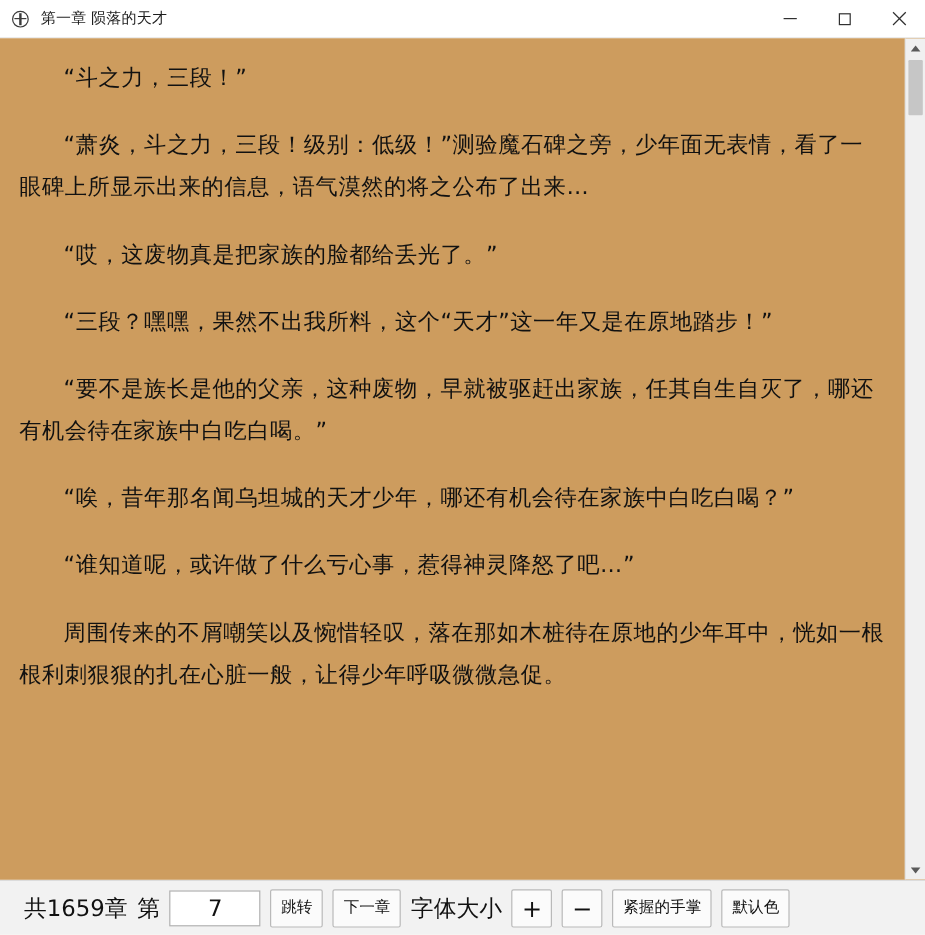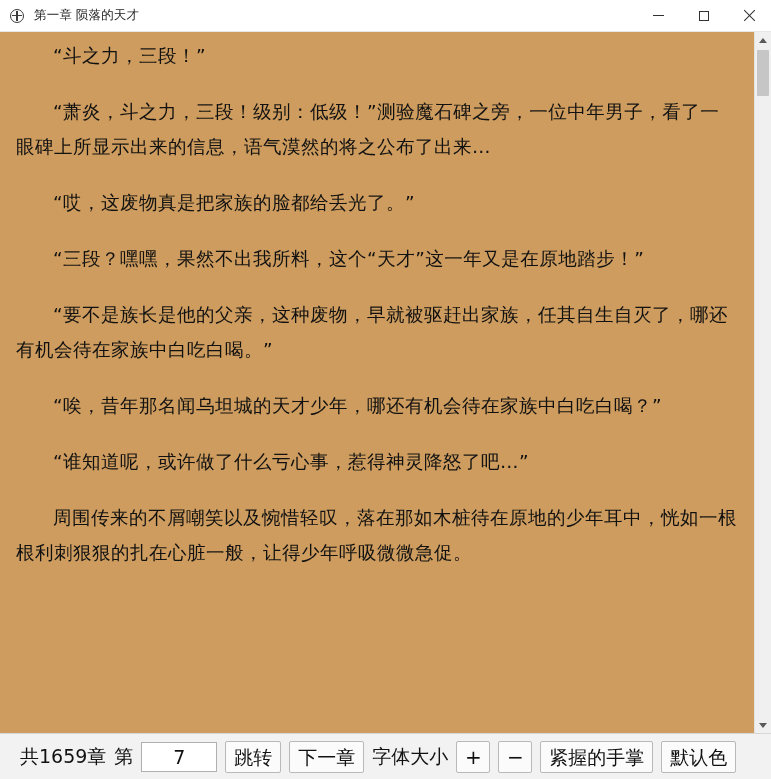--- a/index.html
+++ b/index.html
@@ -115,21 +115,21 @@
   
   .reader-wrap {
     flex: 1 1 auto;
     position: relative;
     display: flex;
     background: #cd9c5e;
     overflow: hidden;
   }
   .reader {
     flex: 1 1 auto;
-    padding: 6px 16px 0 16px;
+    padding: 16px 16px 0 16px;
     overflow: hidden;
     background: #cd9c5e;
   }
   .reader p {
     margin: 0 0 21px 0;
     font-family: "DejaVu Sans", "Liberation Sans", sans-serif;
     font-size: 18.5px;
     line-height: 35px;
     color: #111111;
     text-indent: 2em;
@@ -183,21 +183,21 @@
     gap: 8px;
     box-sizing: border-box;
   }
   .tb-text {
     font-size: 19px;
     color: #111;
     font-family: "DejaVu Sans", "Liberation Sans", sans-serif;
     white-space: nowrap;
   }
   .tb-btn {
-    font-size: 19px;
+    font-size: 13px;
     color: #111;
     font-family: "DejaVu Sans", "Liberation Sans", sans-serif;
     background: #fbfbfb;
     border: 1px solid #b9b9b9;
     border-radius: 2px;
     padding: 4px 8px;
     white-space: nowrap;
     cursor: default;
     line-height: 22px;
   }
@@ -238,21 +238,21 @@
         <div class="box"></div>
       </div>
     <div class="win-btn">
         <div class="x"></div>
       </div>
   </div>
 
   <div class="reader-wrap">
     <div class="reader">
       <p>“斗之力，三段！”</p>
-      <p>“萧炎，斗之力，三段！级别：低级！”测验魔石碑之旁，一位中年男子，看了一眼碑上所显示出来的信息，语气漠然的将之公布了出来…</p>
+      <p>“萧炎，斗之力，三段！级别：低级！”测验魔石碑之旁，少年面无表情，看了一眼碑上所显示出来的信息，语气漠然的将之公布了出来…</p>
       <p>“哎，这废物真是把家族的脸都给丢光了。”</p>
       <p>“三段？嘿嘿，果然不出我所料，这个“天才”这一年又是在原地踏步！”</p>
       <p>“要不是族长是他的父亲，这种废物，早就被驱赶出家族，任其自生自灭了，哪还有机会待在家族中白吃白喝。”</p>
       <p>“唉，昔年那名闻乌坦城的天才少年，哪还有机会待在家族中白吃白喝？”</p>
       <p>“谁知道呢，或许做了什么亏心事，惹得神灵降怒了吧…”</p>
       <p>周围传来的不屑嘲笑以及惋惜轻叹，落在那如木桩待在原地的少年耳中，恍如一根根利刺狠狠的扎在心脏一般，让得少年呼吸微微急促。</p>
     </div>
     <div class="scrollbar">
       <div class="sb-arrow up">
           <div class="tri up"></div>

